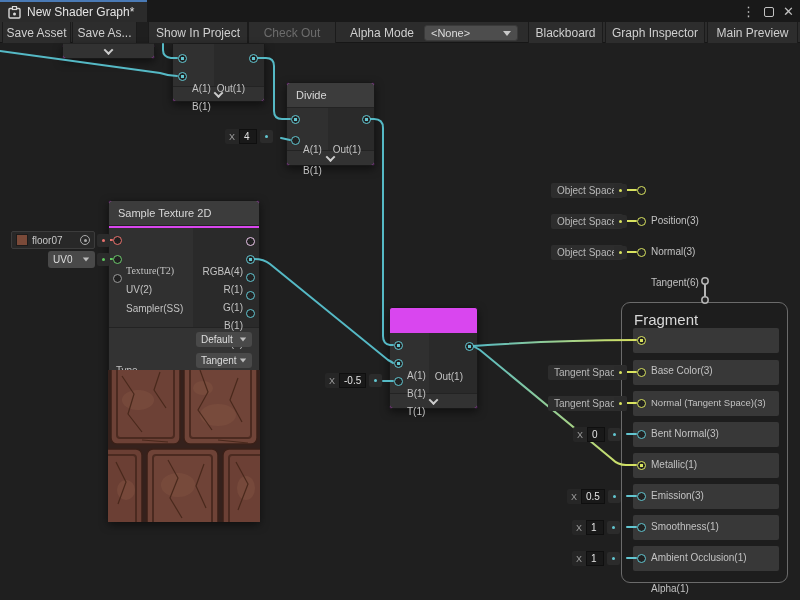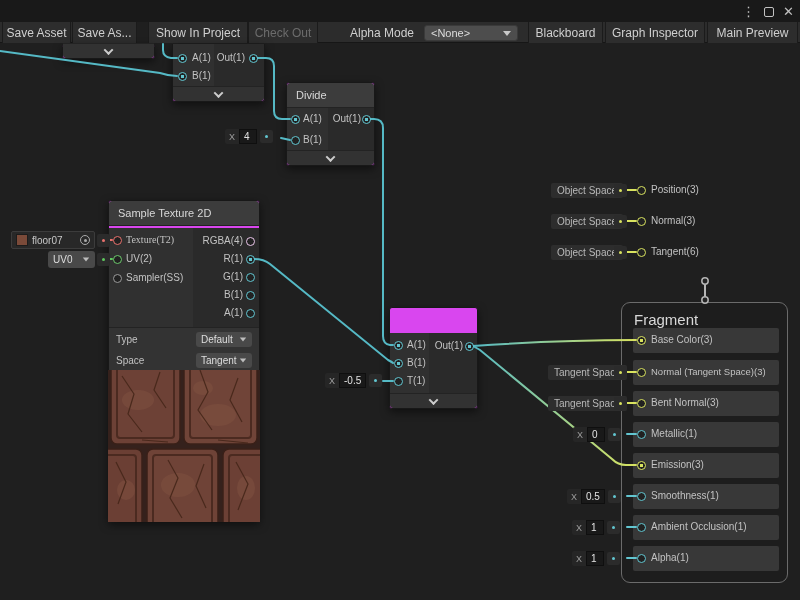--- a/index.html
+++ b/index.html
@@ -35,21 +35,21 @@
     box-shadow:0 3px 9px rgba(0,0,0,.5); background:#d946ef; z-index:1; }
   .ntitle { position:absolute; left:0; top:0; right:0; height:25px; background:#3c3c3c;
     border-bottom:1px solid #232323; border-radius:3px 3px 0 0; display:flex; align-items:center;
     padding-left:9px; font-size:11px; color:#d8d8d8; }
   .incol { position:absolute; background:#303030; }
   .outcol { position:absolute; background:#2a2a2a; }
   .chevstrip { position:absolute; left:0; right:0; bottom:0; height:15px; background:#323232;
     border-top:1px solid #232323; border-radius:0 0 3px 3px; display:flex; align-items:center; justify-content:center; }
   .chev { width:7px; height:7px; border-left:2px solid #cccccc; border-bottom:2px solid #cccccc;
     transform:rotate(-45deg) translate(1px,-1px); }
-  .plabel { position:absolute; height:14px; line-height:14px; font-size:10px; color:#c2c2c2; white-space:nowrap; z-index:2; }
+  .plabel { position:absolute; height:14px; line-height:14px; font-size:10px; color:#c2c2c2; white-space:nowrap; z-index:2;margin-top:31px; }
   .pright { text-align:right; }
   .ring { position:absolute; width:9px; height:9px; border-radius:50%; border:1.5px solid; background:#212121; z-index:5; }
   .ring.on { background:radial-gradient(circle, currentColor 0 1.5px, #212121 1.6px); }
   .conn { position:absolute; width:13px; height:13px; background:#2b2b2b; border-radius:2px; z-index:5; }
   .conn::after { content:''; position:absolute; left:50%; top:50%; width:3px; height:3px;
     margin:-1.5px 0 0 -1.5px; border-radius:50%; background:currentColor; }
 
   .xfield { position:absolute; height:15px; display:flex; align-items:stretch; z-index:4; font-size:9px; }
   .xfield .xl { background:#262626; color:#9f9f9f; display:flex; align-items:center; padding:0 4px;
     border-radius:2px 0 0 2px; }
@@ -78,33 +78,41 @@
 
   svg.wires { position:absolute; left:0; top:0; z-index:3; pointer-events:none; }
   .previewbox { position:absolute; left:0; z-index:2; }
 </style>
 </head>
 <body>
 
 <div id="app">
 
   <div class="abs tabbar">
+    <div class="abs tab">
+      <svg width="13" height="13" viewBox="0 0 13 13">
+        <rect x="1" y="2.5" width="11" height="9.5" rx="1" fill="#2b2b2b" stroke="#d8d8d8" stroke-width="1.4"></rect>
+        <rect x="4.5" y="0.5" width="4" height="3" fill="#2b2b2b" stroke="#d8d8d8" stroke-width="1.2"></rect>
+        <circle cx="6.5" cy="8" r="1.5" fill="#d8d8d8"></circle>
+      </svg>
+      <span class="tab-title">New Shader Graph*</span>
+    </div>
     <div class="abs winctl">
       <span class="kebab">⋮</span>
       <span class="maxbox"></span>
       <span class="closex">✕</span>
     </div>
   </div>
 
   <div class="abs toolbar">
     <div class="tbtn" style="left:2px;width:69px;">Save Asset</div>
     <div class="tbtn" style="left:72px;width:65px;">Save As...</div>
     <div class="tgap" style="left:137px;width:11px;"></div>
     <div class="tbtn" style="left:148px;width:100px;">Show In Project</div>
-    <div class="tbtn disabled" style="left:248px;width:70px;">Check Out</div>
+    <div class="tbtn disabled" style="left:248px;width:88px;">Check Out</div>
     <div class="tlabel" style="left:350px;">Alpha Mode</div>
     <div class="tdrop" style="left:424px;width:94px;">
       <span>&lt;None&gt;</span>
       <span class="darr"></span>
     </div>
     <div class="tbtn" style="left:528px;width:75px;">Blackboard</div>
     <div class="tbtn" style="left:605px;width:100px;">Graph Inspector</div>
     <div class="tbtn" style="left:707px;width:91px;">Main Preview</div>
   </div>
 

